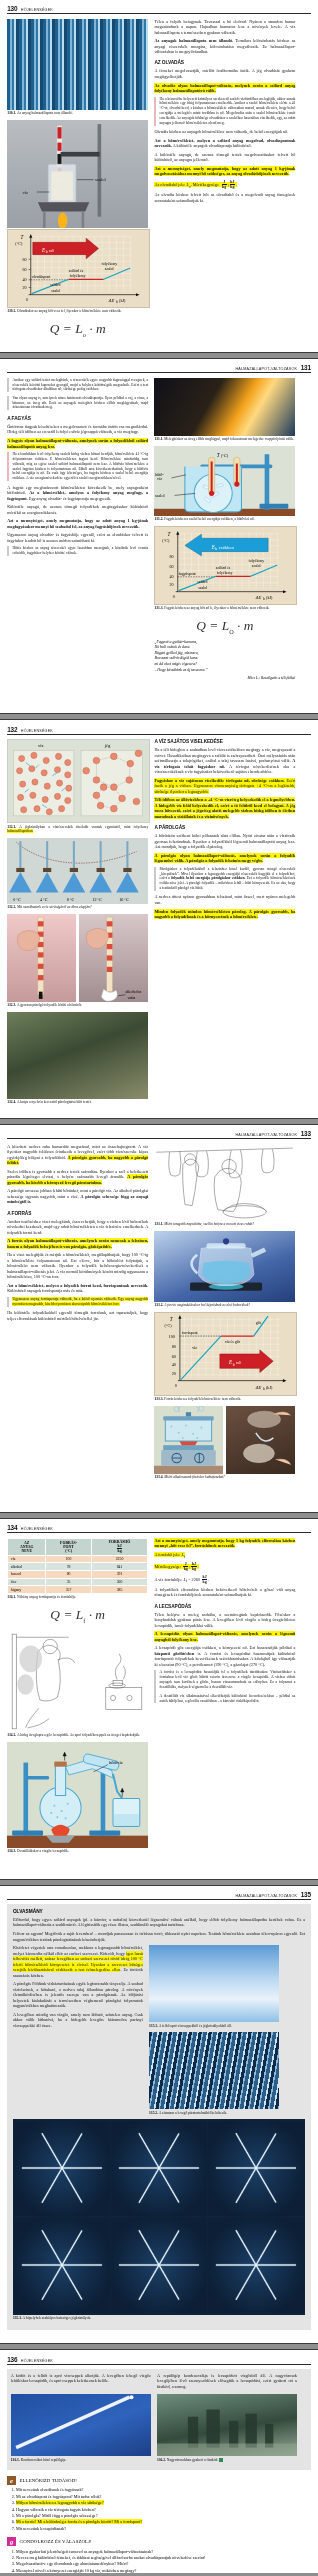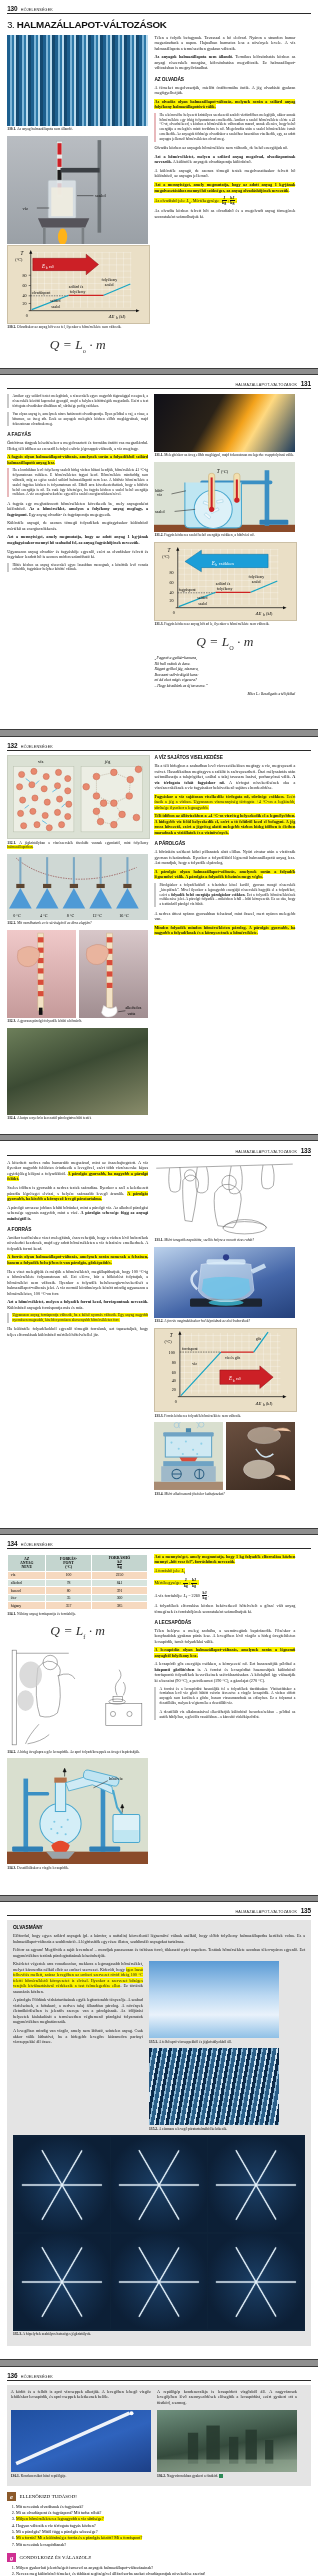--- a/index.html
+++ b/index.html
@@ -81,24 +81,20 @@
 </head>
 <body>
 
 <div class="page">
   <div class="hdr">
     <span class="pno">130</span>
     <span class="run">HŐJELENSÉGEK</span>
   </div>
   <div class="rule"></div>
 
-  <h1 class="chapter">
-    <span class="num">3.</span>
-    <span>HALMAZÁLLAPOT-VÁLTOZÁSOK</span>
-  </h1>
 
   <div class="cols">
     <div class="colL">
       <div class="ph icicle fig" style="height:91px"></div>
       <div class="cap">
         <span class="n">130.1.</span>
         <span>Az anyag halmazállapota nem állandó.</span>
       </div>
 
       <div class="ph lab fig" style="height:108px;position:relative">

